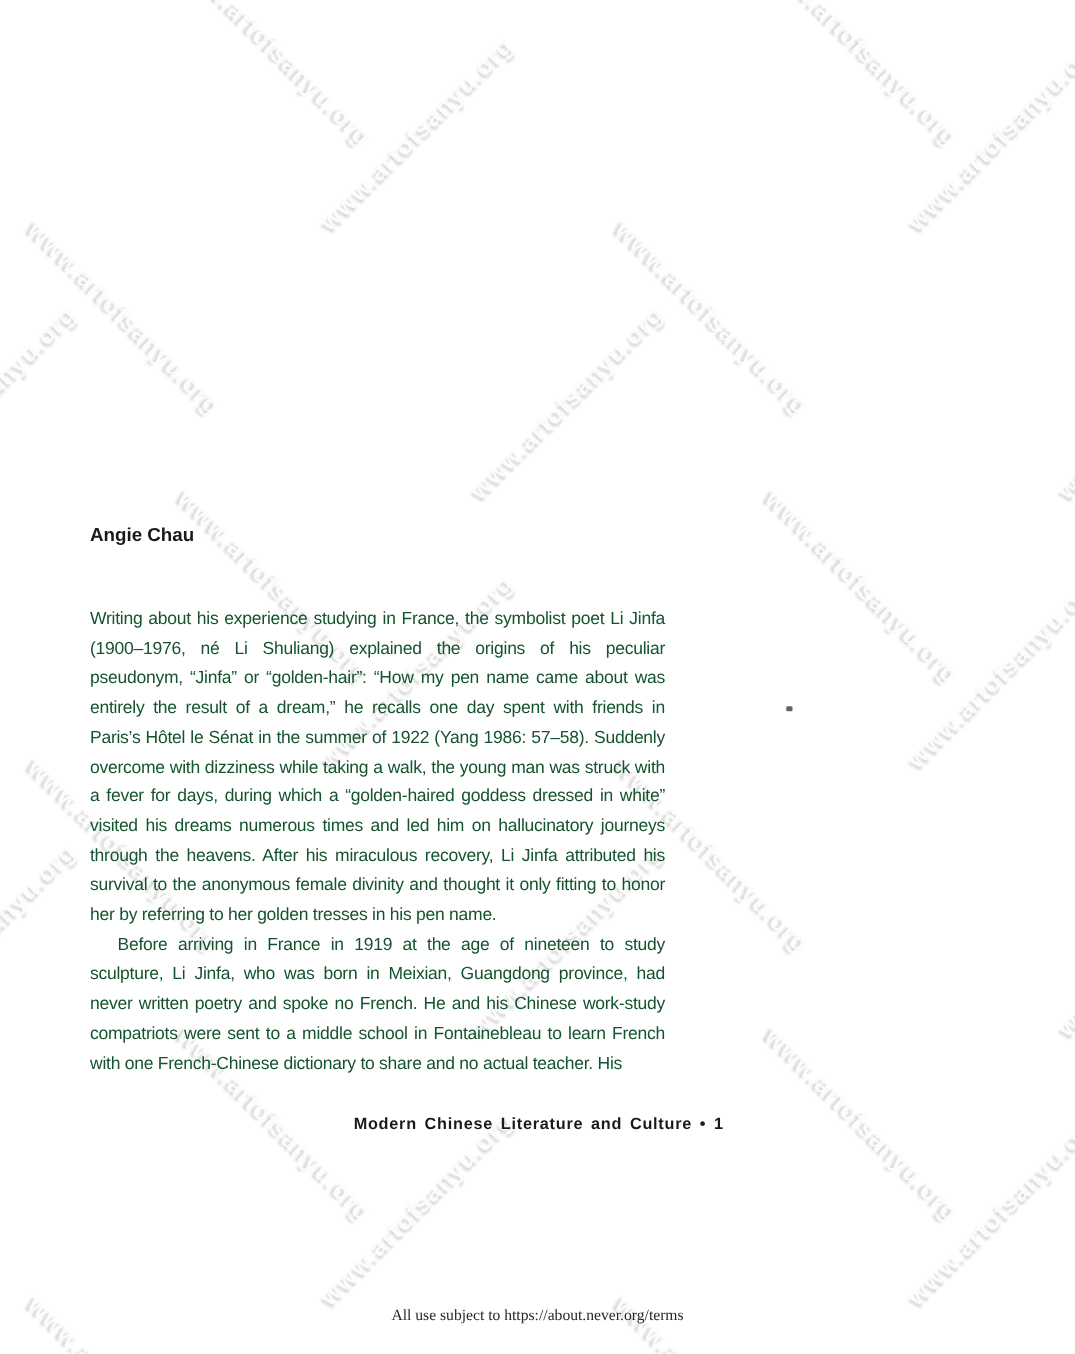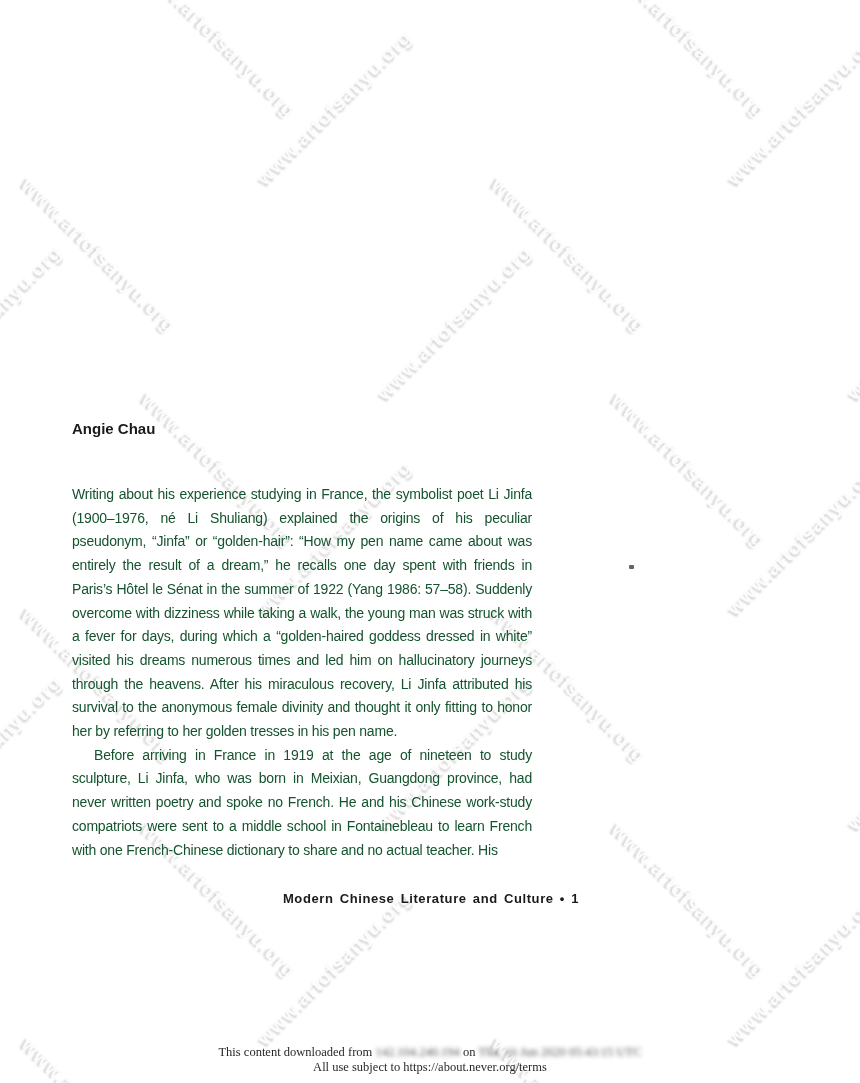--- a/index.html
+++ b/index.html
@@ -157,18 +157,17 @@
     <div class="body-text">
       <p>Writing about his experience studying in France, the symbolist poet Li Jinfa (1900–1976, né Li Shuliang) explained the origins of his peculiar pseudonym, “Jinfa” or “golden-hair”: “How my pen name came about was entirely the result of a dream,” he recalls one day spent with friends in Paris’s Hôtel le Sénat in the summer of 1922 (Yang 1986: 57–58). Suddenly overcome with dizziness while taking a walk, the young man was struck with a fever for days, during which a “golden-haired goddess dressed in white” visited his dreams numerous times and led him on hallucinatory journeys through the heavens. After his miraculous recovery, Li Jinfa attributed his survival to the anonymous female divinity and thought it only fitting to honor her by referring to her golden tresses in his pen name.</p>
       <p class="indented">Before arriving in France in 1919 at the age of nineteen to study sculpture, Li Jinfa, who was born in Meixian, Guangdong province, had never written poetry and spoke no French. He and his Chinese work-study compatriots were sent to a middle school in Fontainebleau to learn French with one French-Chinese dictionary to share and no actual teacher. His</p>
     </div>
 
     <div class="speck"></div>
 
     <div class="journal-footer">Modern Chinese Literature and Culture • 1</div>
 
     <div class="jstor-footer">
-      <span class="line"><span>This content downloaded from </span><span class="blurred">142.104.240.194</span><span> on </span><span class="blurred">Thu, 16 Jun 2020 05:43:15 UTC</span></span>
       <span class="line">All use subject to https://about.never.org/terms</span>
     </div>
 
   </div>
 </div>
 
 </body></html>

